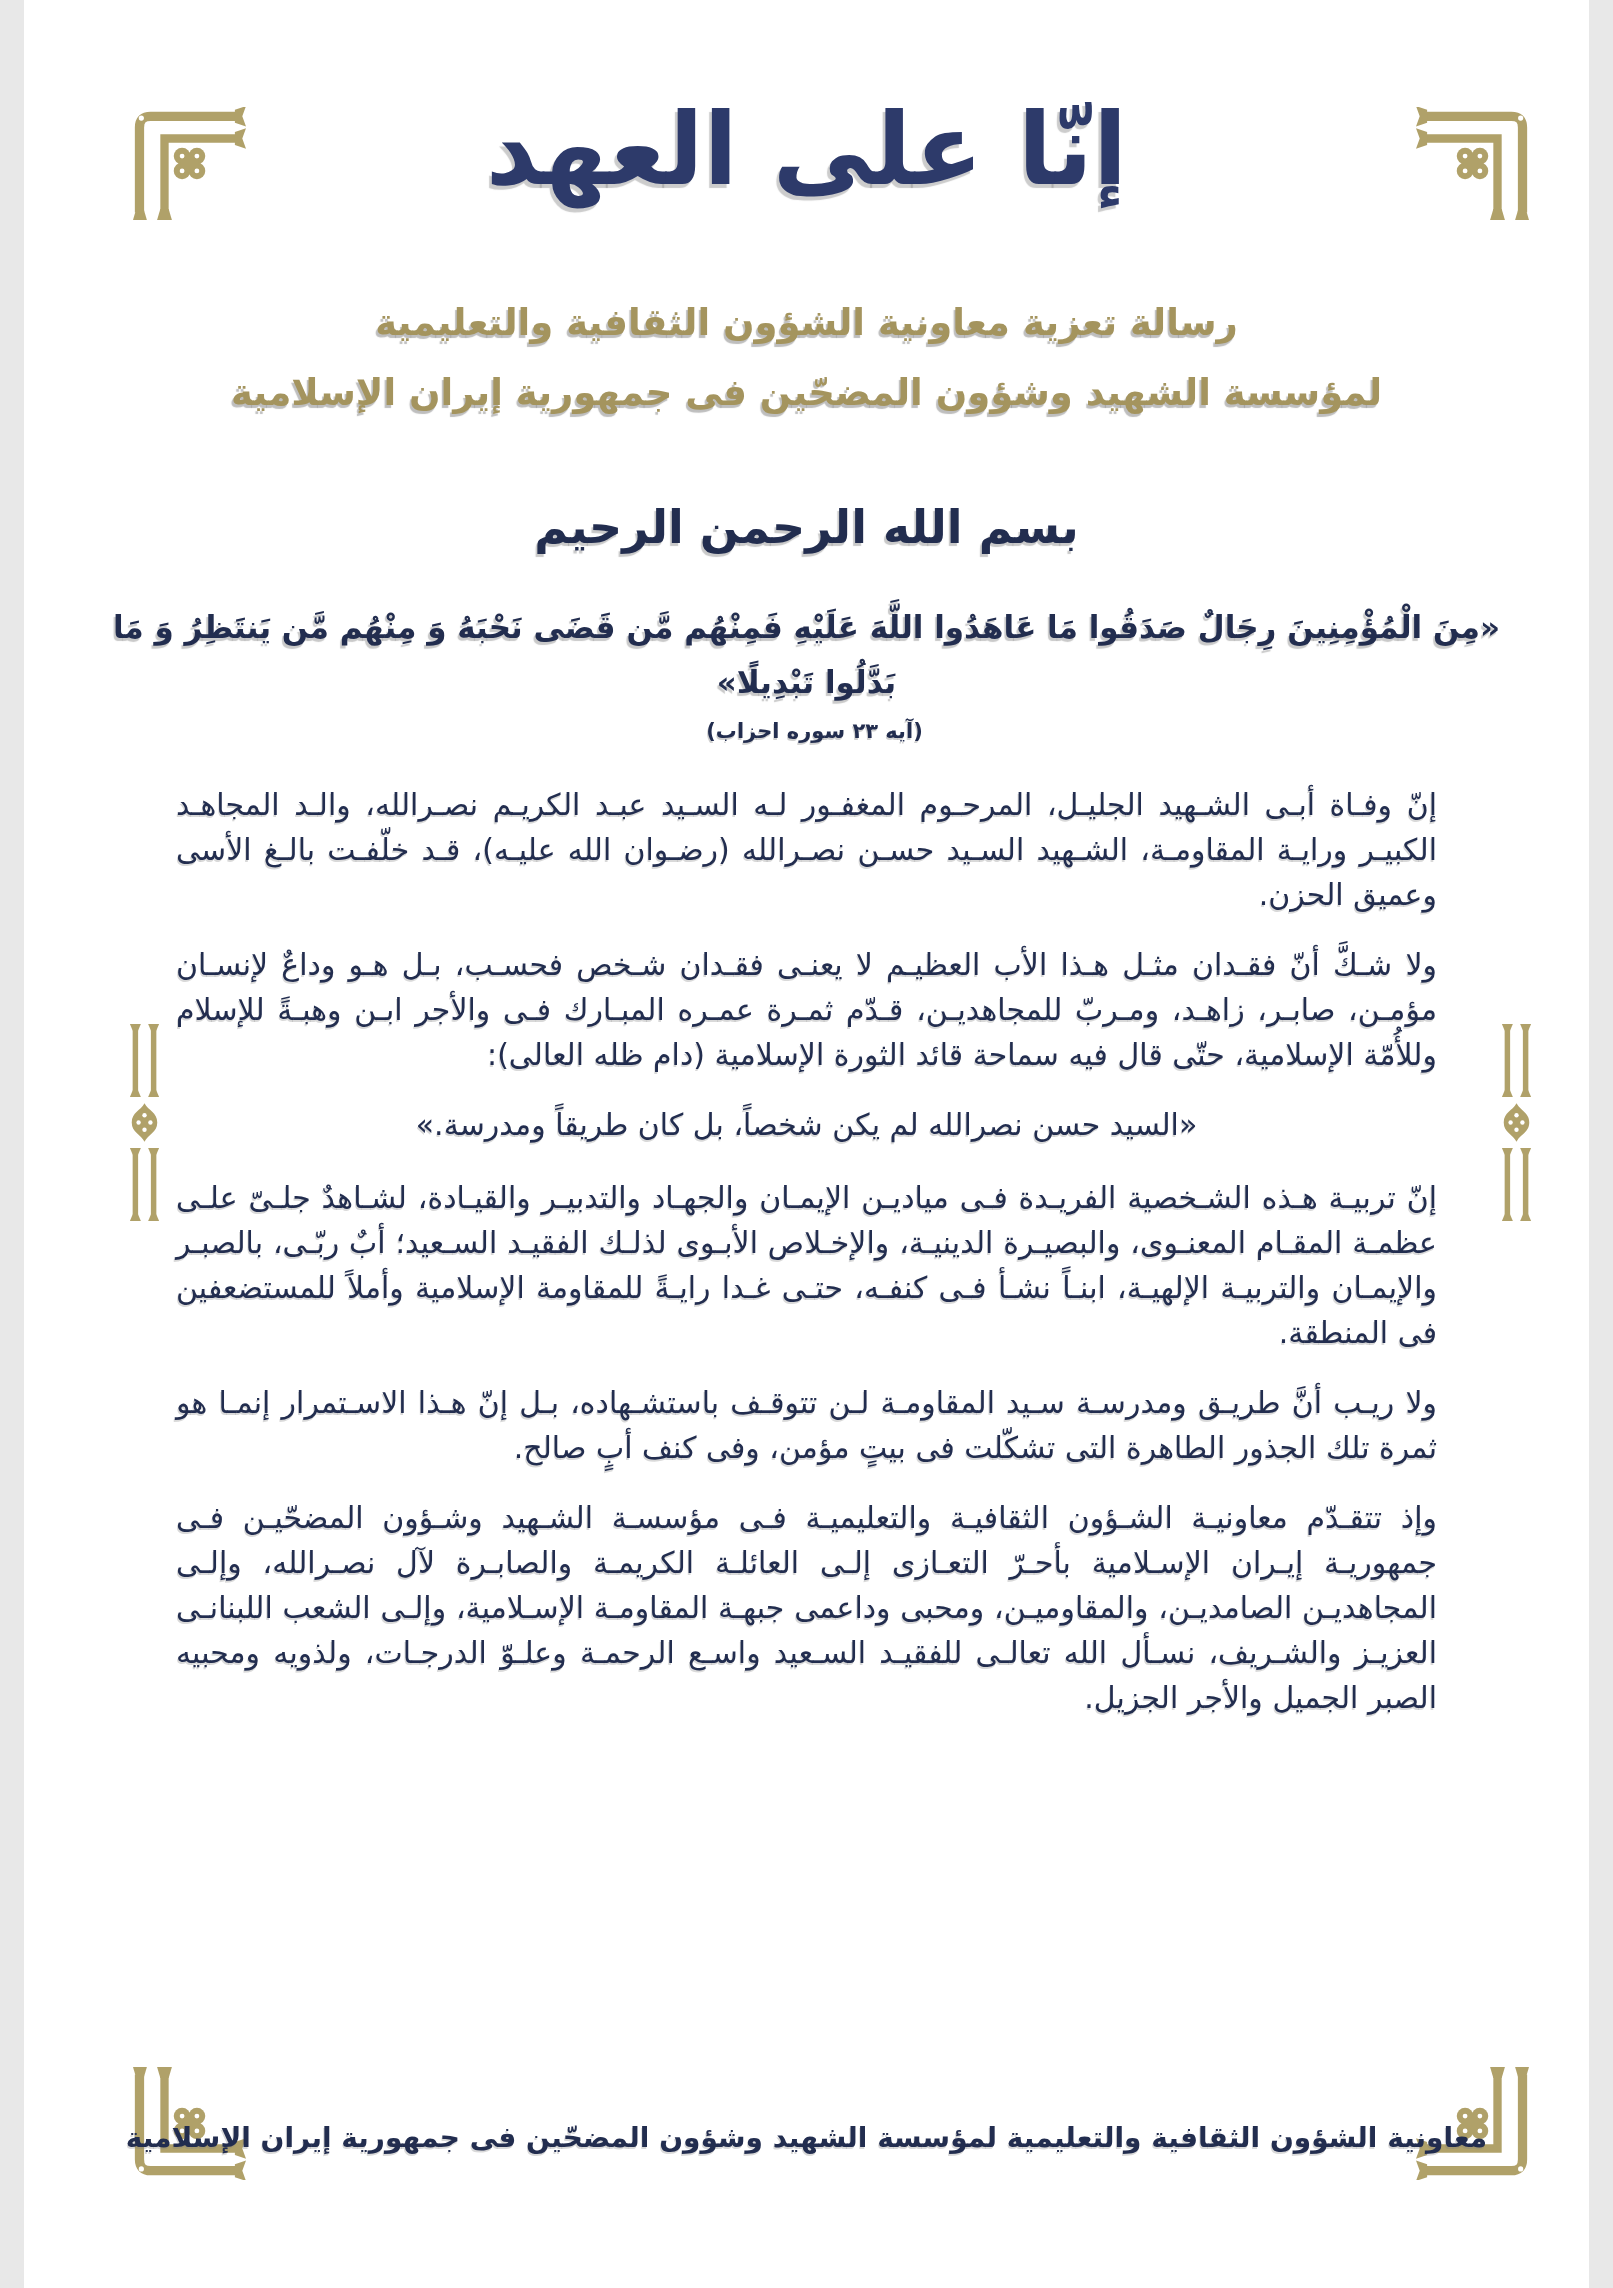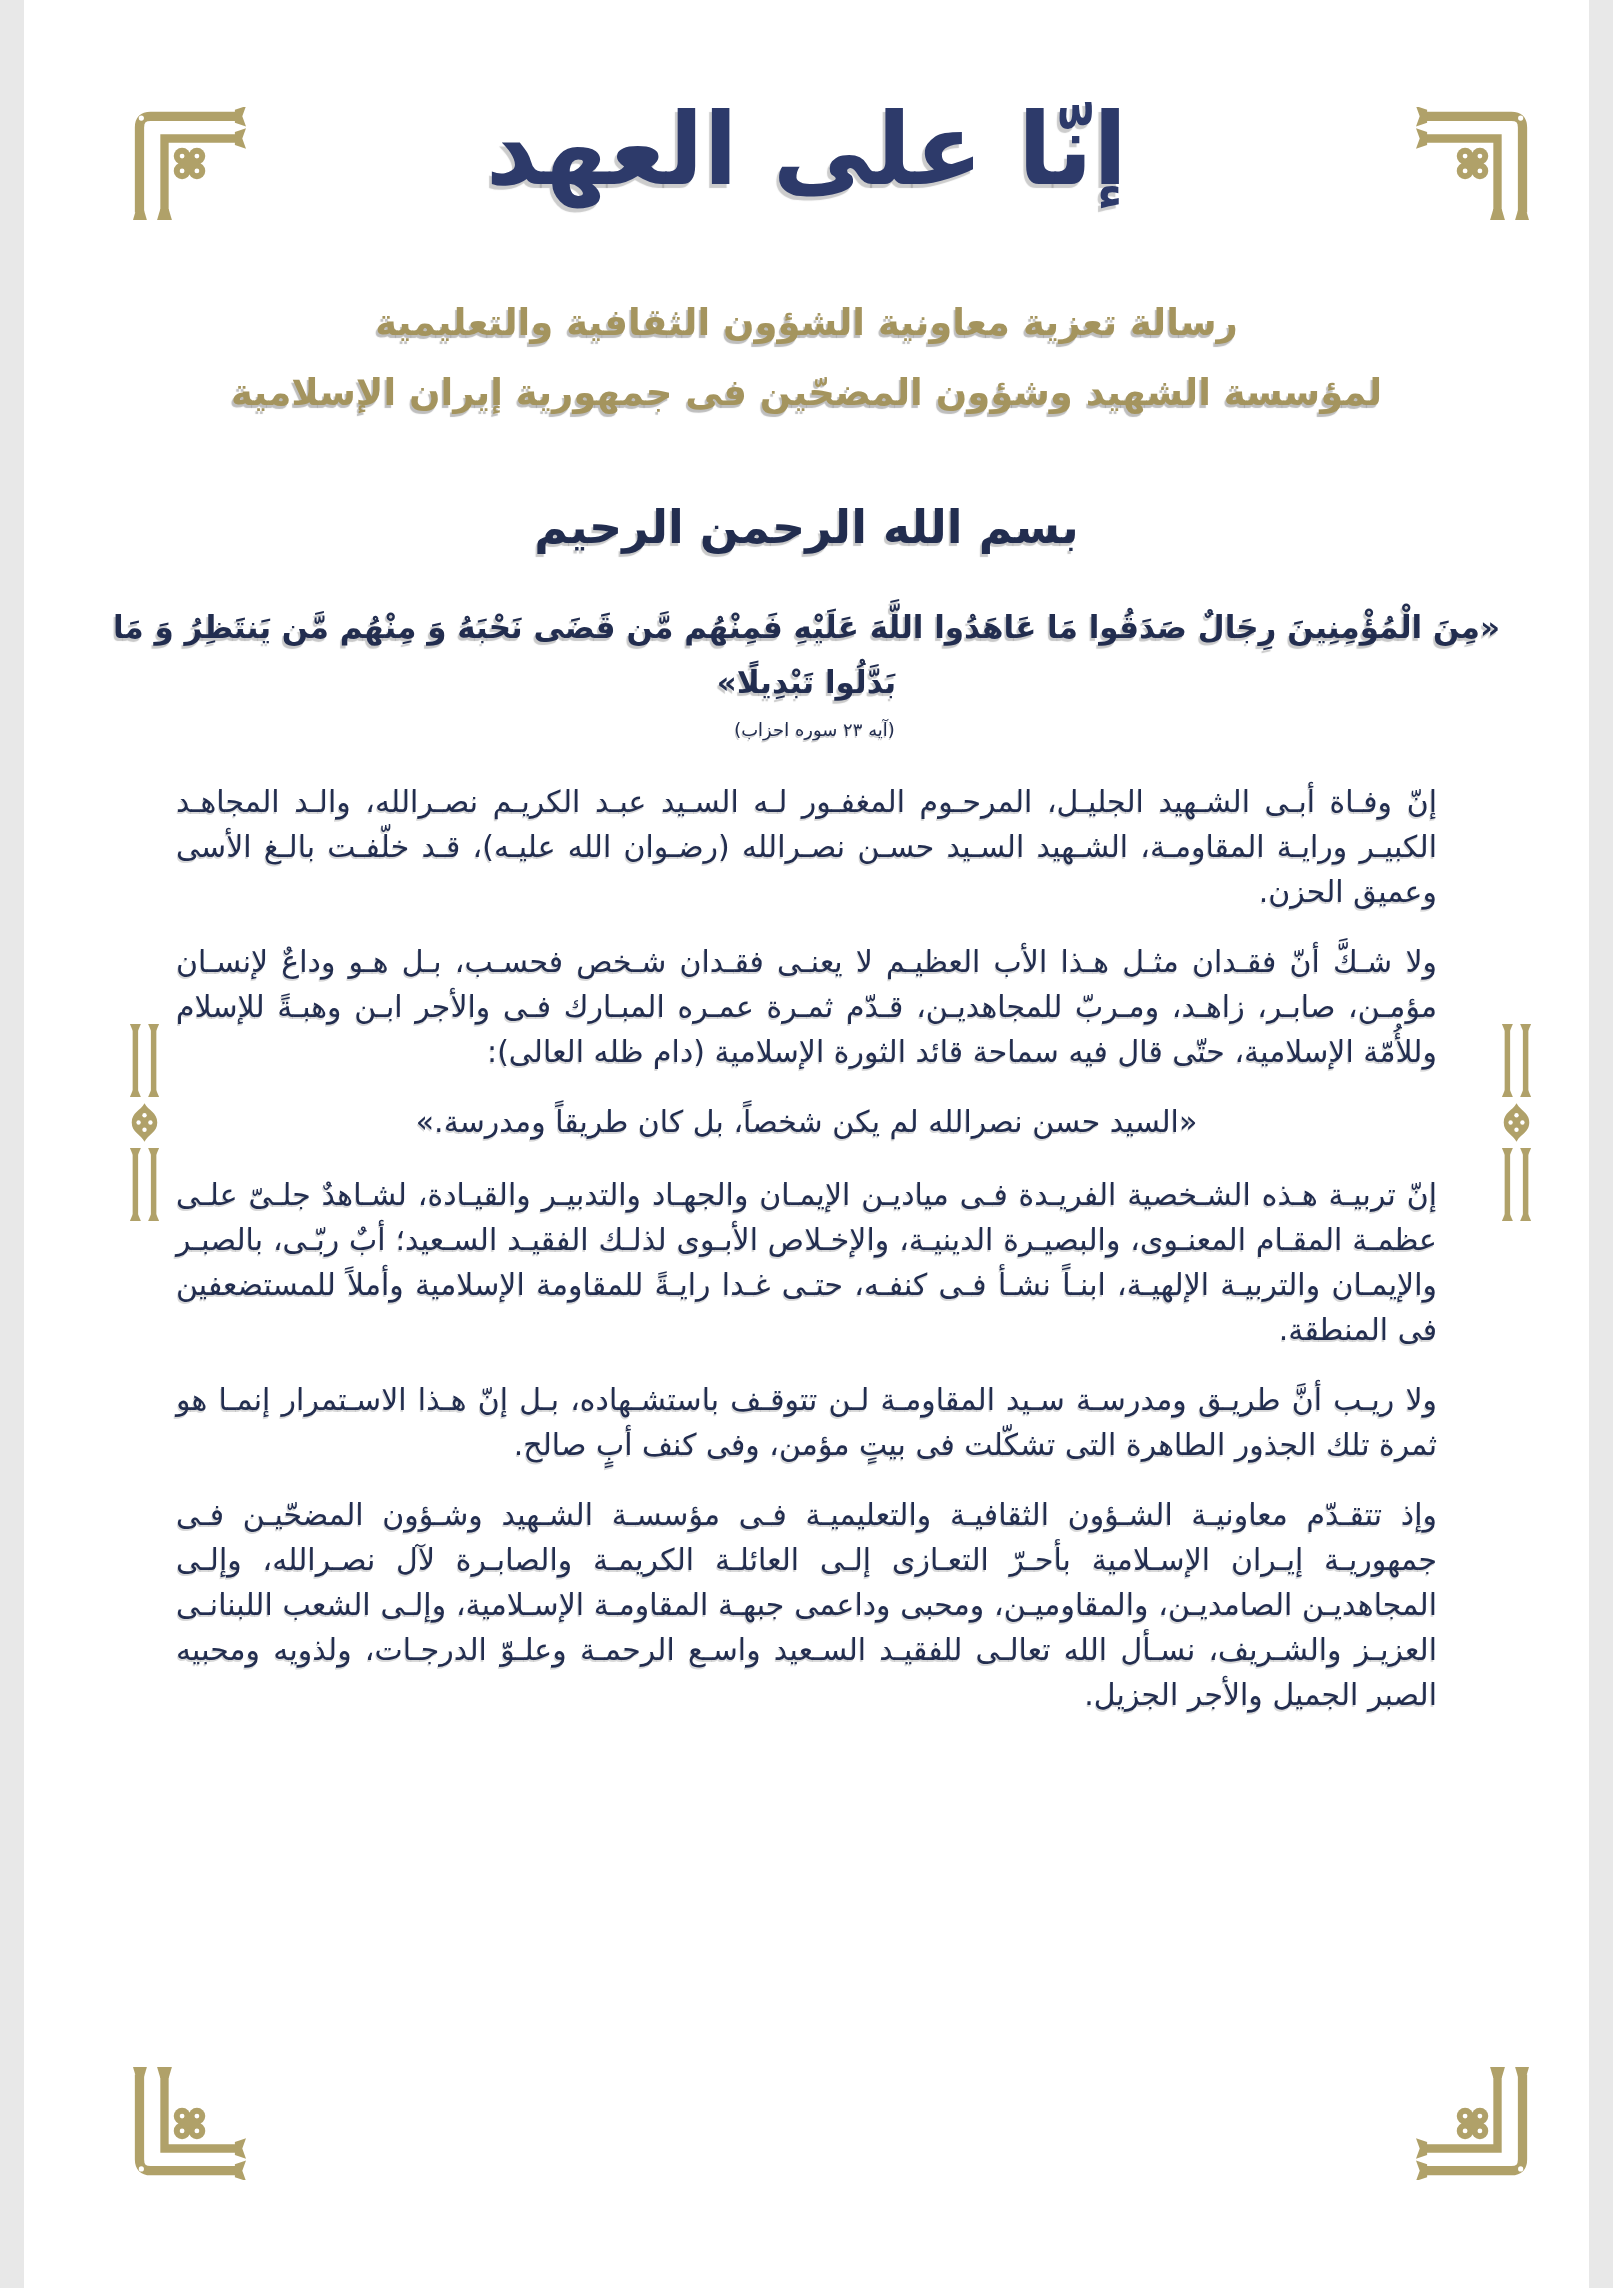--- a/index.html
+++ b/index.html
@@ -45,21 +45,21 @@
   }
   .verse{
     margin:46px 55px 0;text-align:center;
     color:var(--navy,#222d4f);
     font-size:31px;font-weight:bold;line-height:55px;
     text-shadow:-1.8px 2.8px 0.9px rgba(120,120,120,0.4);
   }
   .verse-source{
     margin-top:9.2px;text-align:center;
     color:var(--navy,#222d4f);
-    font-size:18px;font-weight:normal;
+    font-size:21px;font-weight:bold;
     text-shadow:-0.9px 1.8px 0 rgba(120,120,120,0.35);
     padding-left:16px;
   }
   .body-text{
     margin:39px 152px 13px;
     color:var(--navy,#222d4f);
     font-size:30px;font-weight:normal;line-height:45px;
     text-align:justify;text-align-last:right;
     text-shadow:-0.9px 1.8px 0 rgba(130,130,130,0.3);
   }
@@ -176,15 +176,16 @@
       <p>إنّ وفـاة أبـى الشـهيد الجليـل، المرحـوم المغفـور لـه السـيد عبـد الكريـم نصـرالله، والـد المجاهـد الكبيـر ورايـة المقاومـة، الشـهيد السـيد حسـن نصـرالله (رضـوان الله عليـه)، قـد خلّفـت بالـغ الأسى وعميق الحزن.</p>
       <p>ولا شـكَّ أنّ فقـدان مثـل هـذا الأب العظيـم لا يعنـى فقـدان شـخص فحسـب، بـل هـو وداعٌ لإنسـان مؤمـن، صابـر، زاهـد، ومـربّ للمجاهديـن، قـدّم ثمـرة عمـره المبـارك فـى والأجر ابـن وهبـةً للإسلام وللأُمّة الإسلامية، حتّى قال فيه سماحة قائد الثورة الإسلامية (دام ظله العالى):</p>
       <p class="quote">«السيد حسن نصرالله لم يكن شخصاً، بل كان طريقاً ومدرسة.»</p>
       <p>إنّ تربيـة هـذه الشـخصية الفريـدة فـى مياديـن الإيمـان والجهـاد والتدبيـر والقيـادة، لشـاهدٌ جلـىّ علـى عظمـة المقـام المعنـوى، والبصيـرة الدينيـة، والإخـلاص الأبـوى لذلـك الفقيـد السـعيد؛ أبٌ ربّـى، بالصبـر والإيمـان والتربيـة الإلهيـة، ابنـاً نشـأ فـى كنفـه، حتـى غـدا رايـةً للمقاومة الإسلامية وأملاً للمستضعفين فى المنطقة.</p>
       <p>ولا ريـب أنَّ طريـق ومدرسـة سـيد المقاومـة لـن تتوقـف باستشـهاده، بـل إنّ هـذا الاسـتمرار إنمـا هو ثمرة تلك الجذور الطاهرة التى تشكّلت فى بيتٍ مؤمن، وفى كنف أبٍ صالح.</p>
       <p>وإذ تتقـدّم معاونيـة الشـؤون الثقافيـة والتعليميـة فـى مؤسسـة الشـهيد وشـؤون المضحّيـن فـى جمهوريـة إيـران الإسـلامية بأحـرّ التعـازى إلـى العائلـة الكريمـة والصابـرة لآل نصـرالله، وإلـى المجاهديـن الصامديـن، والمقاوميـن، ومحبى وداعمى جبهـة المقاومـة الإسـلامية، وإلـى الشعب اللبنانـى العزيـز والشـريف، نسـأل الله تعالـى للفقيـد السـعيد واسـع الرحمـة وعلـوّ الدرجـات، ولذويه ومحبيه الصبر الجميل والأجر الجزيل.</p>
     </div>
 
   </div>
 
+  <div class="footer-line">معاونية الشؤون الثقافية والتعليمية لمؤسسة الشهيد وشؤون المضحّين فى جمهورية إيران الإسلامية</div>
 
 </div>
 
 
 </body></html>

